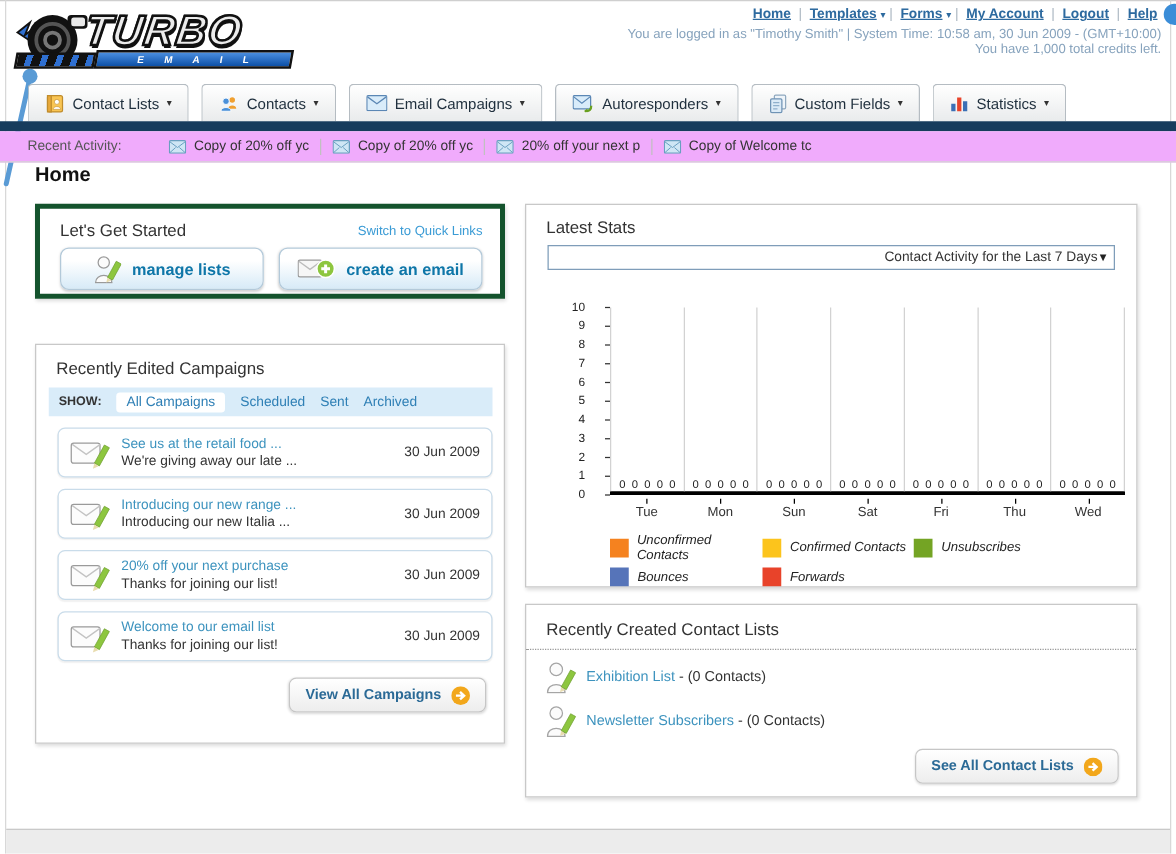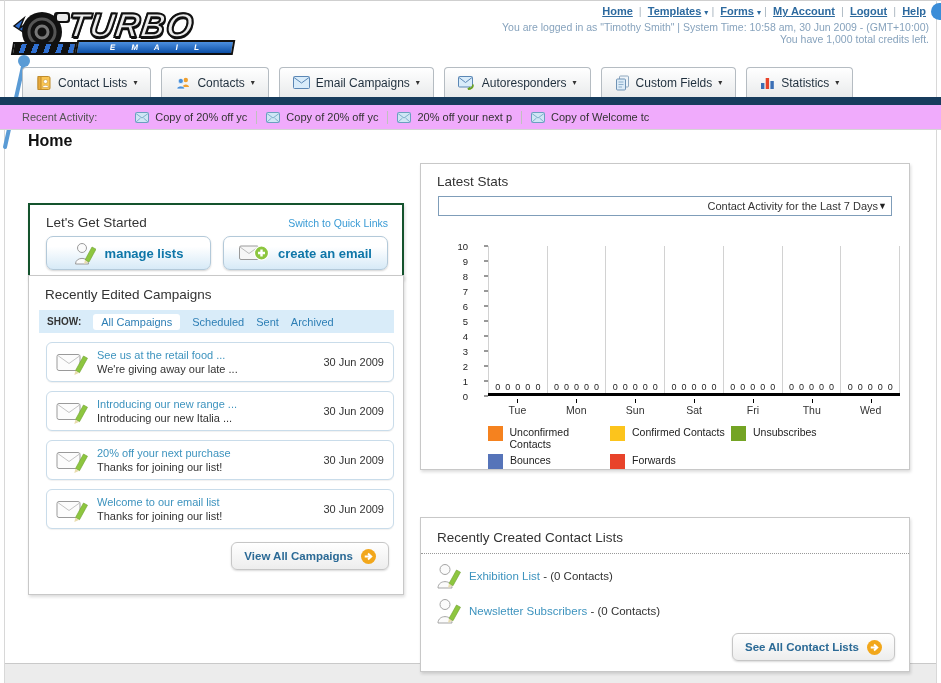--- a/index.html
+++ b/index.html
@@ -60,21 +60,21 @@
   
   .activity { position:absolute; left:0; right:0; top:105px; height:25px; display:flex; align-items:center; padding-left:22px; font-size:11px; border-bottom:1px solid #d4d4d4; background:#f0abfc; }
   .activity-label { color:#555; margin-right:38px; }
   .activity-item { display:flex; align-items:center; gap:6px; color:#333; cursor:pointer; }
   .activity-sep { width:1px; height:13px; background:#c0c0c0; margin:0 9px; }
 
   .page-heading { position:absolute; left:28px; top:132px; font-size:16px; font-weight:bold; color:#111; }
 
   
   .panel { position:absolute; background:#fff; }
-  .panel-blue { border:2px solid #14532d; box-shadow:1px 2px 3px rgba(0,0,0,.14);margin-top:40px; }
+  .panel-blue { border:4px solid #14532d; box-shadow:1px 2px 3px rgba(0,0,0,.14); }
   .panel-gray { border:1px solid #c8c8c8; box-shadow:1px 2px 3px rgba(0,0,0,.14); }
 
   
   #get-started { left:28px; top:163px; width:376px; height:76px; }
   .gs-head { display:flex; justify-content:space-between; align-items:center; padding:10px 14px 6px 16px; }
   .gs-title { font-size:13.5px; color:#333; }
   .gs-link { font-size:10.5px; color:#3a9bd5; }
   .gs-buttons { display:flex; gap:12px; padding:0 14px 0 16px; }
   .big-btn {
     flex:1; height:34px; border:1px solid #b3c9d9; border-radius:7px;
@@ -123,25 +123,25 @@
   .plot { position:absolute; inset:0; border-bottom:3px solid #000; display:flex; }
   .day-col { flex:1; position:relative; border-left:1px solid #d2d2d2; }
   .day-col:last-child { border-right:1px solid #d2d2d2; }
   .zeros { position:absolute; bottom:1px; left:0; right:0; display:flex; justify-content:center; gap:5px; font-size:9px; color:#222; }
   .ytick { position:absolute; right:100%; font-size:9.5px; color:#222; display:flex; align-items:center; gap:16px; transform:translateY(-50%); }
   .ytick .dash { width:4px; height:1px; background:#333; }
   .xlabels { position:absolute; top:153px; left:0; right:0; display:flex; }
   .xlabel { flex:1; text-align:center; font-size:10.5px; color:#333; position:relative; padding-top:5px; }
   .xlabel::before { content:""; position:absolute; top:0; left:50%; width:1px; height:4px; background:#000; }
   .legend { position:absolute; left:67px; top:262px; display:grid; grid-template-columns:122px 121px auto; row-gap:4px; }
-  .legend-item { display:flex; gap:7px; font-size:10.5px; color:#222; }
+  .legend-item { display:flex; align-items:center; gap:7px; font-size:10.5px; color:#222;font-style:italic; }
   .swatch { width:15px; height:15px; }
 
   
-  #contact-lists { left:420px; top:483px; width:490px; height:155px;margin-top:34px; }
+  #contact-lists { left:420px; top:483px; width:490px; height:155px; }
   .cl-title { padding:12px 16px 8px; font-size:13.5px; color:#333; border-bottom:1px dotted #999; margin-bottom:4px; }
   .cl-item { display:flex; align-items:center; gap:8px; padding:4px 16px; font-size:11.5px; cursor:pointer; }
   .cl-link { color:#3d93be; }
   .cl-detail { color:#333; }
   .cl-footer { position:absolute; right:14px; bottom:10px; }
 </style>
 </head>
 <body>
 
 <div class="frame-top"></div>

